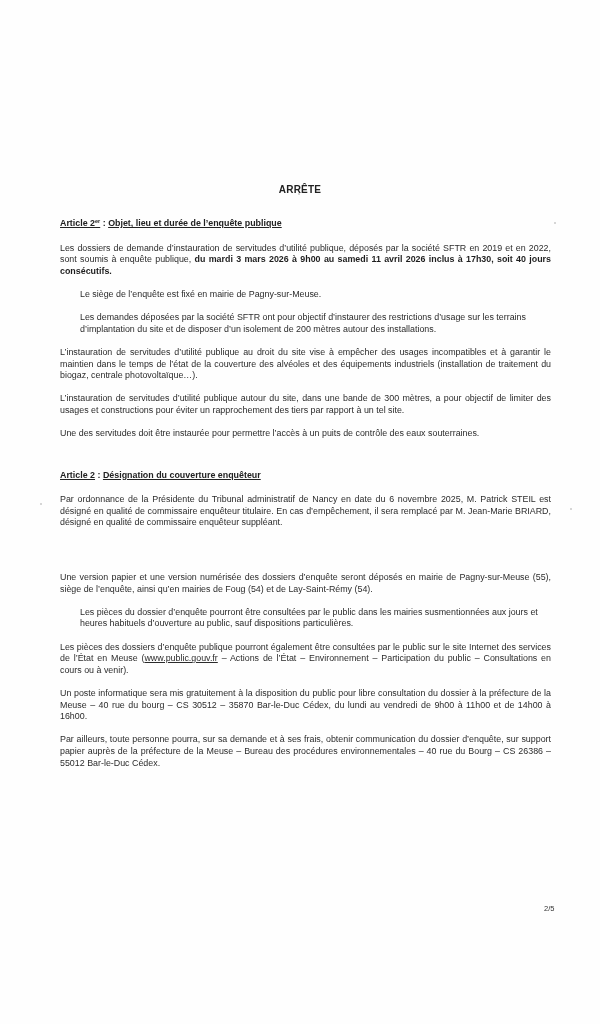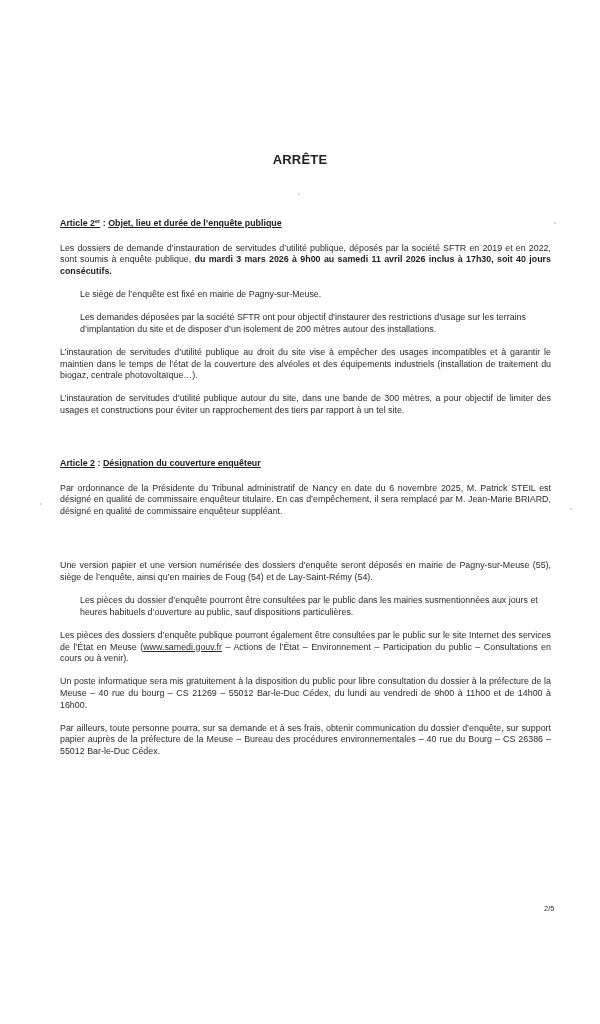--- a/index.html
+++ b/index.html
@@ -16,25 +16,25 @@
       color: #2b2b2b;
     }
     .page {
       position: absolute;
       left: 0; top: 0;
       width: 600px; height: 1024px;
       background: #fefefe;
     }
     .title {
       position: absolute;
-      top: 152px;
+      top: 184px;
       left: 0; right: 0;
       text-align: center;
       font-weight: bold;
-      font-size: 13px;
+      font-size: 10px;
       letter-spacing: 0.2px;
       color: #222;
     }
     .content {
       position: absolute;
       left: 60px;
       width: 491px;
       top: 216px;
       font-size: 8.9px;
       line-height: 11.6px;
@@ -93,43 +93,44 @@
       <p><span>Les dossiers de demande d’instauration de servitudes d’utilité publique, déposés par la société SFTR en 2019 et en 2022, sont soumis à enquête publique, </span><b>du mardi 3 mars 2026 à 9h00 au samedi 11 avril 2026 inclus à 17h30, soit 40 jours consécutifs.</b></p>
       <div class="gap-s"></div>
       <p class="left">Le siège de l’enquête est fixé en mairie de Pagny-sur-Meuse.</p>
       <div class="gap-s"></div>
       <p class="left">Les demandes déposées par la société SFTR ont pour objectif d’instaurer des restrictions d’usage sur les terrains d’implantation du site et de disposer d’un isolement de 200 mètres autour des installations.</p>
       <div class="gap-s"></div>
       <p>L’instauration de servitudes d’utilité publique au droit du site vise à empêcher des usages incompatibles et à garantir le maintien dans le temps de l’état de la couverture des alvéoles et des équipements industriels (installation de traitement du biogaz, centrale photovoltaïque…).</p>
       <div class="gap-s"></div>
       <p>L’instauration de servitudes d’utilité publique autour du site, dans une bande de 300 mètres, a pour objectif de limiter des usages et constructions pour éviter un rapprochement des tiers par rapport à un tel site.</p>
       <div class="gap-s"></div>
+      <p>Une des servitudes doit être instaurée pour permettre l’accès à un puits de contrôle des eaux souterraines.</p>
     </section>
 
     <div class="gap-l"></div>
 
     <section>
       <h2 class="art-heading">
         <span class="u">Article 2</span><span> : </span><span class="u">Désignation du couverture enquêteur</span>
       </h2>
       <div class="gap-m"></div>
       <p>Par ordonnance de la Présidente du Tribunal administratif de Nancy en date du 6 novembre 2025, M. Patrick STEIL est désigné en qualité de commissaire enquêteur titulaire. En cas d’empêchement, il sera remplacé par M. Jean-Marie BRIARD, désigné en qualité de commissaire enquêteur suppléant.</p>
     </section>
 
     <div class="gap-l"></div>
 
     <section>
       <div class="gap-m"></div>
       <p>Une version papier et une version numérisée des dossiers d’enquête seront déposés en mairie de Pagny-sur-Meuse (55), siège de l’enquête, ainsi qu’en mairies de Foug (54) et de Lay-Saint-Rémy (54).</p>
       <div class="gap-s"></div>
       <p class="left">Les pièces du dossier d’enquête pourront être consultées par le public dans les mairies susmentionnées aux jours et heures habituels d’ouverture au public, sauf dispositions particulières.</p>
       <div class="gap-s"></div>
-      <p><span>Les pièces des dossiers d’enquête publique pourront également être consultées par le public sur le site Internet des services de l’État en Meuse (</span><a class="link">www.samedi.gouv.fr</a><span> – Actions de l’État – Environnement – Participation du public – Consultations en cours ou à venir).</span></p>
+      <p><span>Les pièces des dossiers d’enquête publique pourront également être consultées par le public sur le site Internet des services de l’État en Meuse (</span><a class="link">www.public.gouv.fr</a><span> – Actions de l’État – Environnement – Participation du public – Consultations en cours ou à venir).</span></p>
       <div class="gap-s"></div>
-      <p>Un poste informatique sera mis gratuitement à la disposition du public pour libre consultation du dossier à la préfecture de la Meuse – 40 rue du bourg – CS 21269 – 55012 Bar-le-Duc Cédex, du lundi au vendredi de 9h00 à 11h00 et de 14h00 à 16h00.</p>
+      <p>Un poste informatique sera mis gratuitement à la disposition du public pour libre consultation du dossier à la préfecture de la Meuse – 40 rue du bourg – CS 30512 – 35870 Bar-le-Duc Cédex, du lundi au vendredi de 9h00 à 11h00 et de 14h00 à 16h00.</p>
       <div class="gap-s"></div>
       <p>Par ailleurs, toute personne pourra, sur sa demande et à ses frais, obtenir communication du dossier d’enquête, sur support papier auprès de la préfecture de la Meuse – Bureau des procédures environnementales – 40 rue du Bourg – CS 26386 – 55012 Bar-le-Duc Cédex.</p>
     </section>
 
   </div>
 
   <div class="page-number">2/5</div>
 
   <span class="speck" style="left:298px; top:193px;"></span>
   <span class="speck" style="left:40px; top:503px;"></span>

